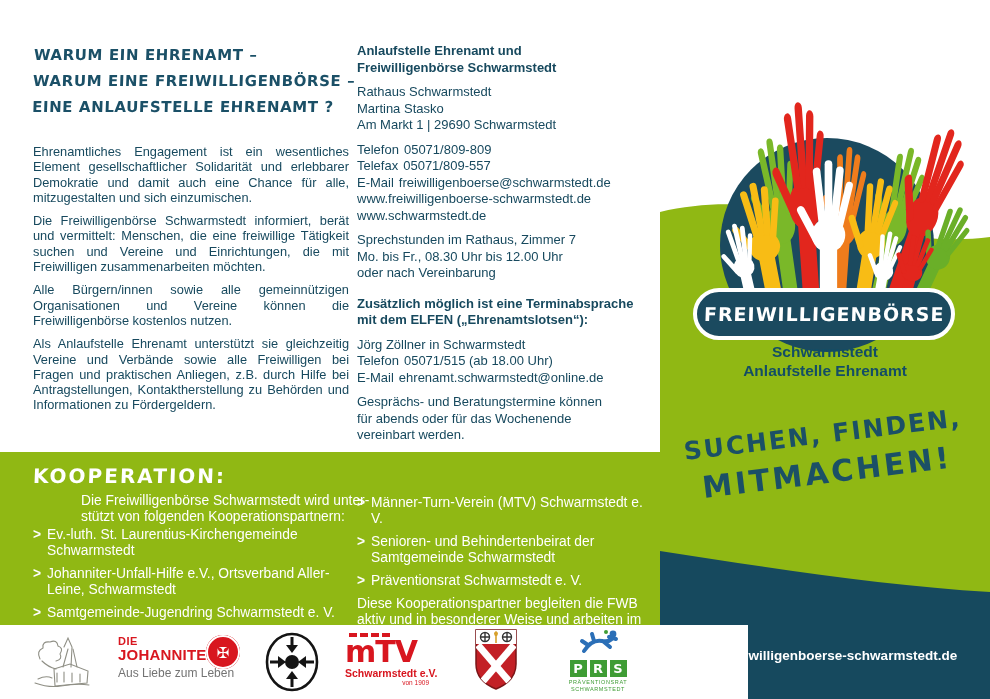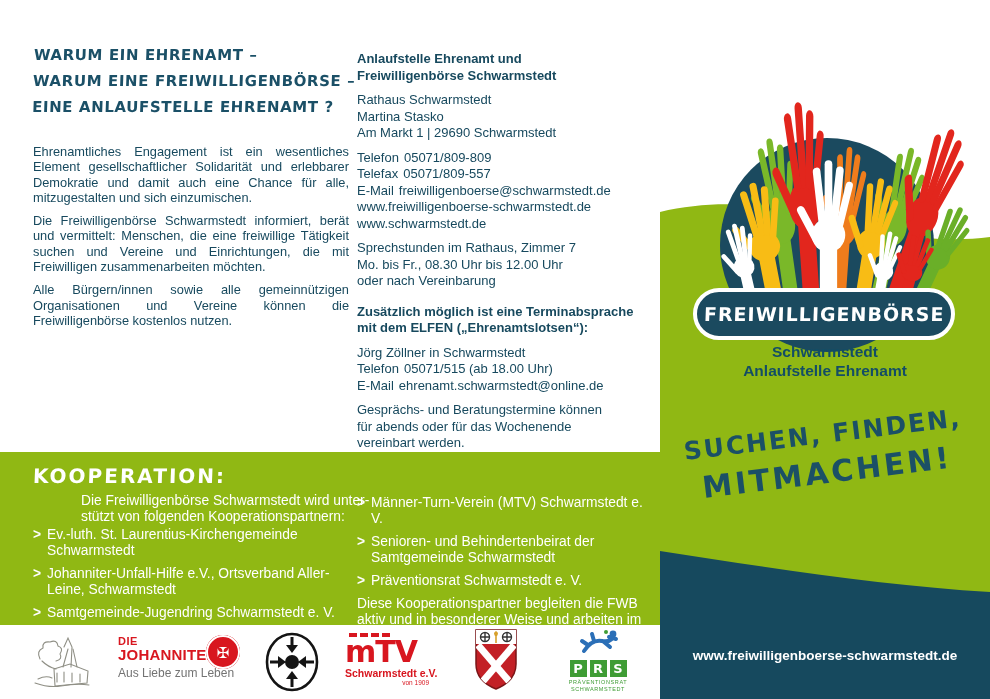--- a/index.html
+++ b/index.html
@@ -9,21 +9,21 @@
   .col-left{position:absolute;left:33px;top:42px;width:316px;}
   .hand-head{font-family:"DejaVu Sans",sans-serif;font-weight:bold;color:#1b5067;
              font-size:15px;line-height:26px;letter-spacing:.6px;transform:skewX(-2deg);
              margin-bottom:24px;white-space:nowrap;}
   .col-left p{margin:8px 0 7px;color:#17495e;font-size:12.8px;line-height:15.3px;
               text-align:justify;}
   
   .col-mid{position:absolute;left:357px;top:43px;width:306px;color:#17495e;
            font-size:13px;line-height:16.5px;}
   .col-mid .blk{margin-bottom:8px;}
-  .b{font-weight:bold;margin-top:8px;}
+  .b{font-weight:bold;}
   .lbl{font-weight:normal;margin-right:5px;text-align:right;}
   .gap-top{margin-top:14px;}
   
   .panel{position:absolute;left:660px;top:0;width:330px;height:699px;}
   .panel svg.bg{position:absolute;left:0;top:0;}
   .badge{position:absolute;left:33px;top:288px;width:254px;height:44px;
          background:#1b4a5f;border:4px solid #fff;border-radius:26px;
          display:flex;align-items:center;justify-content:center;z-index:3;}
   .badge span{font-family:"DejaVu Sans",sans-serif;font-weight:bold;color:#fff;
               font-size:19px;letter-spacing:1px;white-space:nowrap;transform:skewX(-2deg);}
@@ -43,21 +43,21 @@
               font-weight:bold;font-size:20px;letter-spacing:2px;transform:skewX(-2deg);}
   .band-intro{position:absolute;left:33px;top:41px;width:310px;font-size:13.8px;
               line-height:16px;margin-left:48px;}
   .band-col{position:absolute;font-size:13.8px;line-height:16px;}
   .band-col.left{left:33px;top:75px;width:310px;}
   .band-col.right{left:357px;top:43px;width:300px;}
   .koop-item{display:flex;margin-bottom:7px;}
   .koop-item .bullet{font-weight:bold;margin-right:6px;flex:none;}
   .band-outro{margin-top:3px;}
   
-  .strip{position:absolute;left:0;top:625px;width:660px;height:74px;background:#fff;}
+  .strip{position:absolute;left:0;top:625px;width:748px;height:74px;background:#fff;}
   .logo{position:absolute;}
   .joh{left:118px;top:11px;width:124px;position:absolute;}
   .joh .l1{color:#d8161f;font-weight:bold;font-size:11px;line-height:11px;letter-spacing:.5px;}
   .joh .l2{color:#d8161f;font-weight:bold;font-size:15px;line-height:16px;letter-spacing:.2px;}
   .joh .tag{color:#737373;font-size:12px;margin-top:3px;white-space:nowrap;}
   .joh-seal{position:absolute;left:88px;top:-1px;width:34px;height:34px;border-radius:50%;
             background:#d8161f;display:flex;align-items:center;justify-content:center;
             box-shadow:inset 0 0 0 2px #fff, inset 0 0 0 4px #d8161f;}
   .joh-seal span{color:#fff;font-size:15px;line-height:15px;}
   .mtv{left:345px;top:8px;width:90px;position:absolute;text-align:center;}
@@ -80,20 +80,21 @@
 
   <section class="col-left">
     <div class="hand-head">
       <div>WARUM EIN EHRENAMT –</div>
       <div>WARUM EINE FREIWILLIGENBÖRSE –</div>
       <div>EINE ANLAUFSTELLE EHRENAMT ?</div>
     </div>
     <p>Ehrenamtliches Engagement ist ein wesentliches Element gesellschaftlicher Solidarität und erlebbarer Demokratie und damit auch eine Chance für alle, mitzugestalten und sich einzumischen.</p>
     <p>Die Freiwilligenbörse Schwarmstedt informiert, berät und vermittelt: Menschen, die eine freiwillige Tätigkeit suchen und Vereine und Einrichtungen, die mit Freiwilligen zusammenarbeiten möchten.</p>
     <p>Alle Bürgern/innen sowie alle gemeinnützigen Organisationen und Vereine können die Freiwilligenbörse kostenlos nutzen.</p>
+    <p>Als Anlaufstelle Ehrenamt unterstützt sie gleichzeitig Vereine und Verbände sowie alle Freiwilligen bei Fragen und praktischen Anliegen, z.B. durch Hilfe bei Antragstellungen, Kontaktherstellung zu Behörden und Informationen zu Fördergeldern.</p>
   </section>
 
   <section class="col-mid">
     <div class="blk b">
       <div>Anlaufstelle Ehrenamt und</div>
       <div>Freiwilligenbörse Schwarmstedt</div>
     </div>
     <div class="blk">
       <div>Rathaus Schwarmstedt</div>
       <div>Martina Stasko</div>

